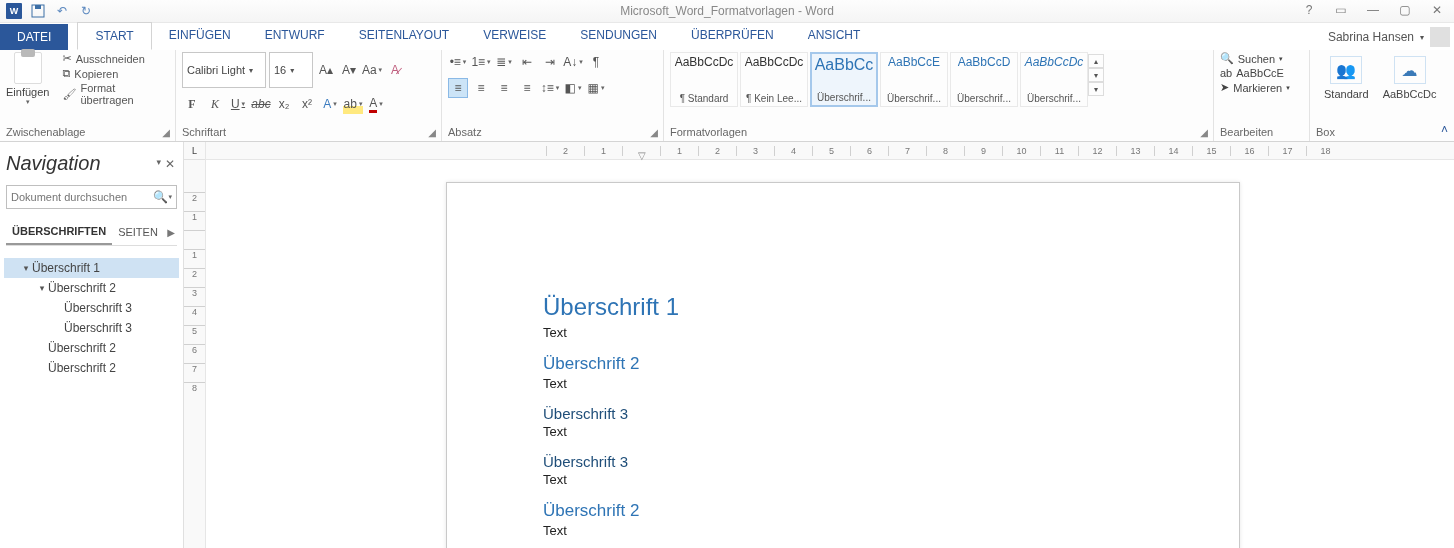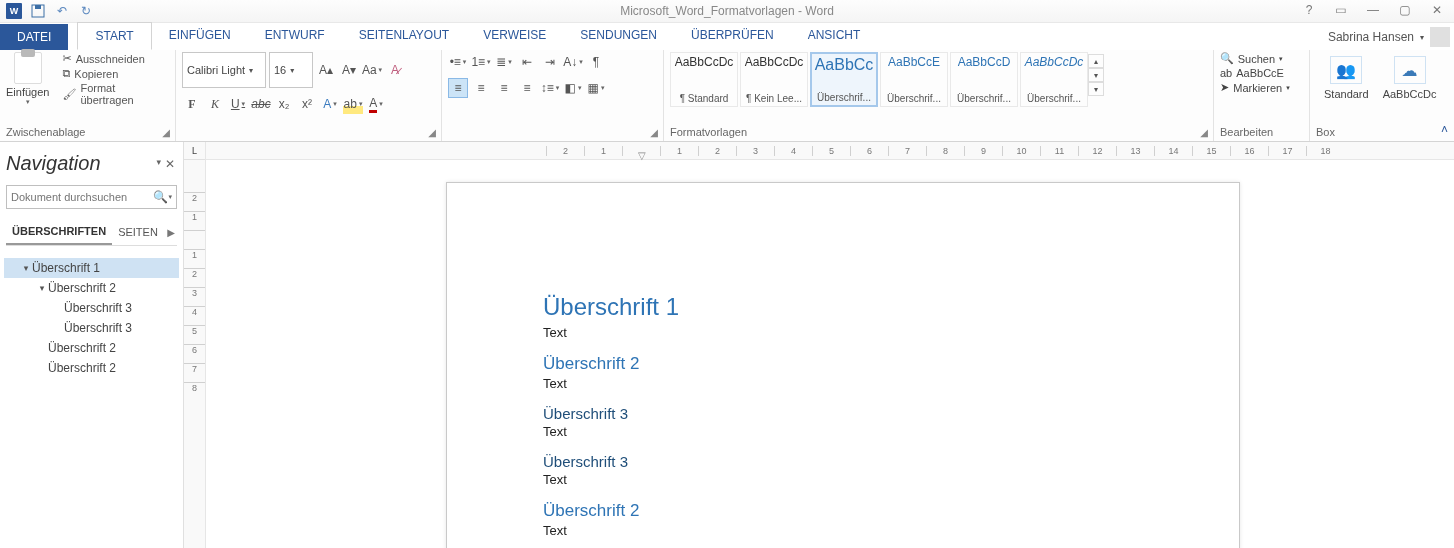--- a/index.html
+++ b/index.html
@@ -186,20 +186,21 @@
           <div class="ib">x₂</div>
           <div class="ib">x²</div>
           <div class="ib dd" style="color:#3b7bbf;">A</div>
           <div class="ib dd" style="background:linear-gradient(to top,#ffe97f 40%,transparent 40%);">ab</div>
           <div class="ib dd">
               <span style="border-bottom:3px solid #c00000;">A</span>
             </div>
         </div>
       </div>
     </div>
+    <div class="group-label">Schriftart</div>
     <div class="dlg-launch">◢</div>
   </div>
 
   <div class="group" style="width:222px">
     <div class="group-body">
       <div class="font-box" style="width:100%;">
         <div class="font-row">
           <div class="ib dd">•≡</div>
           <div class="ib dd">1≡</div>
           <div class="ib dd">≣</div>
@@ -212,20 +213,21 @@
           <div class="ib sel">≡</div>
           <div class="ib">≡</div>
           <div class="ib">≡</div>
           <div class="ib">≡</div>
           <div class="ib dd">↕≡</div>
           <div class="ib dd">◧</div>
           <div class="ib dd">▦</div>
         </div>
       </div>
     </div>
+    <div class="group-label">Absatz</div>
     <div class="dlg-launch">◢</div>
   </div>
 
   <div class="group" style="flex:1">
     <div class="group-body" style="align-items:flex-start;">
       <div class="styles-gallery" id="styles-gallery">
           <div class="style-item">
             <div class="style-preview" style="color: rgb(51, 51, 51);">AaBbCcDc</div>
             <div class="style-name">¶ Standard</div>
           </div>

